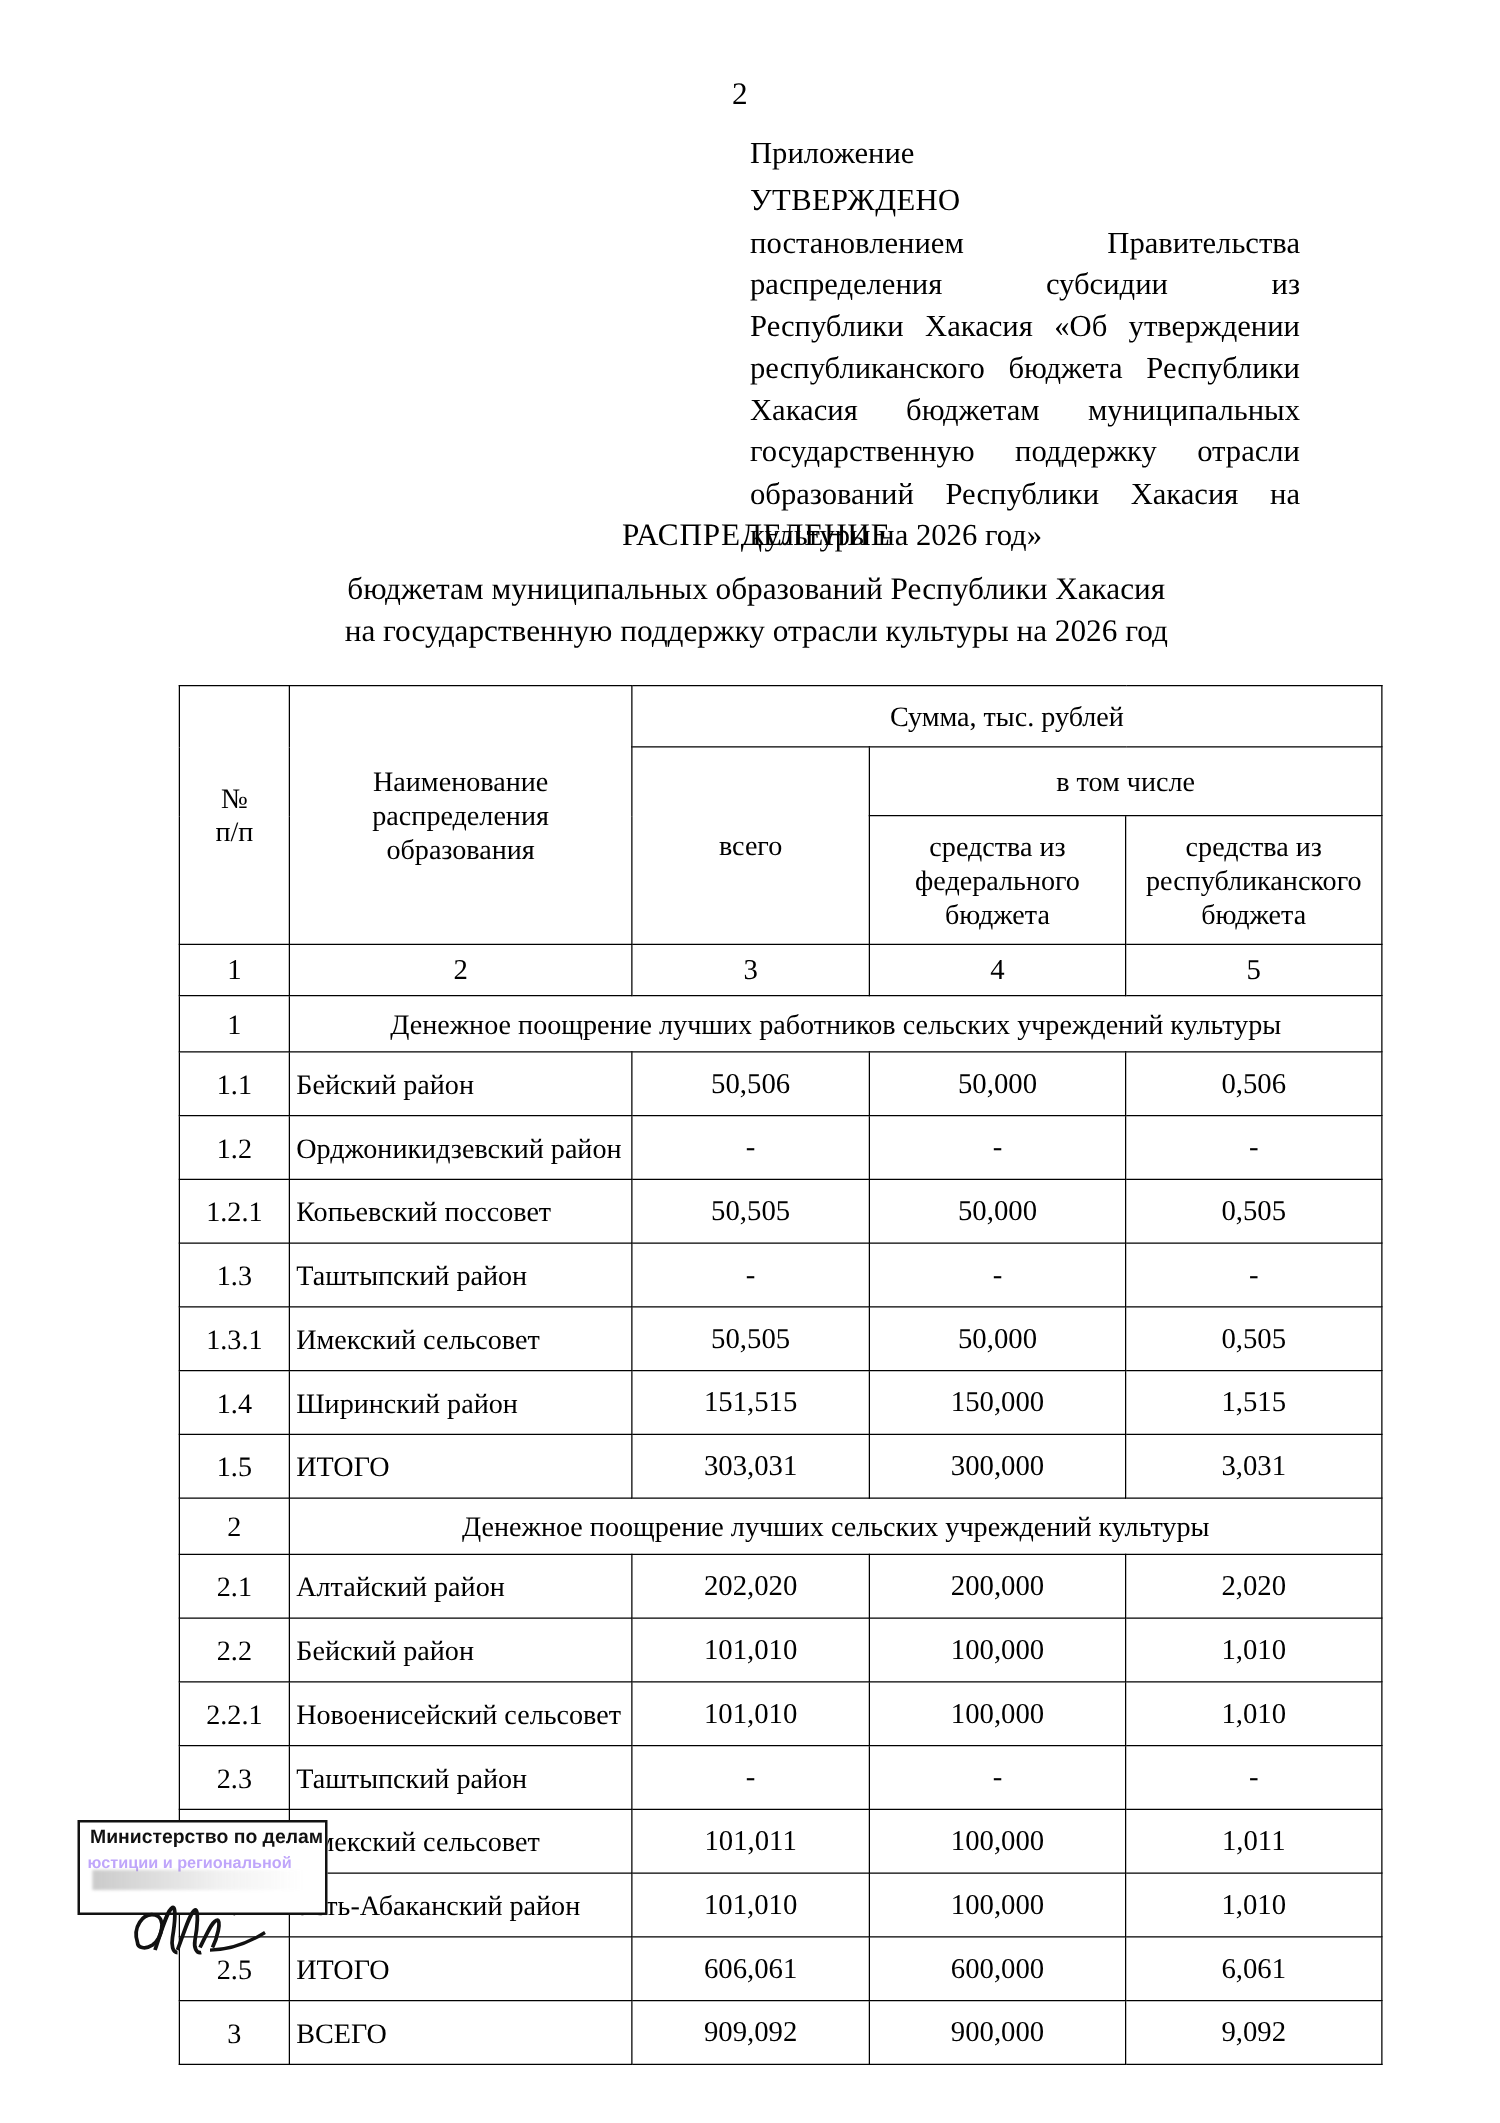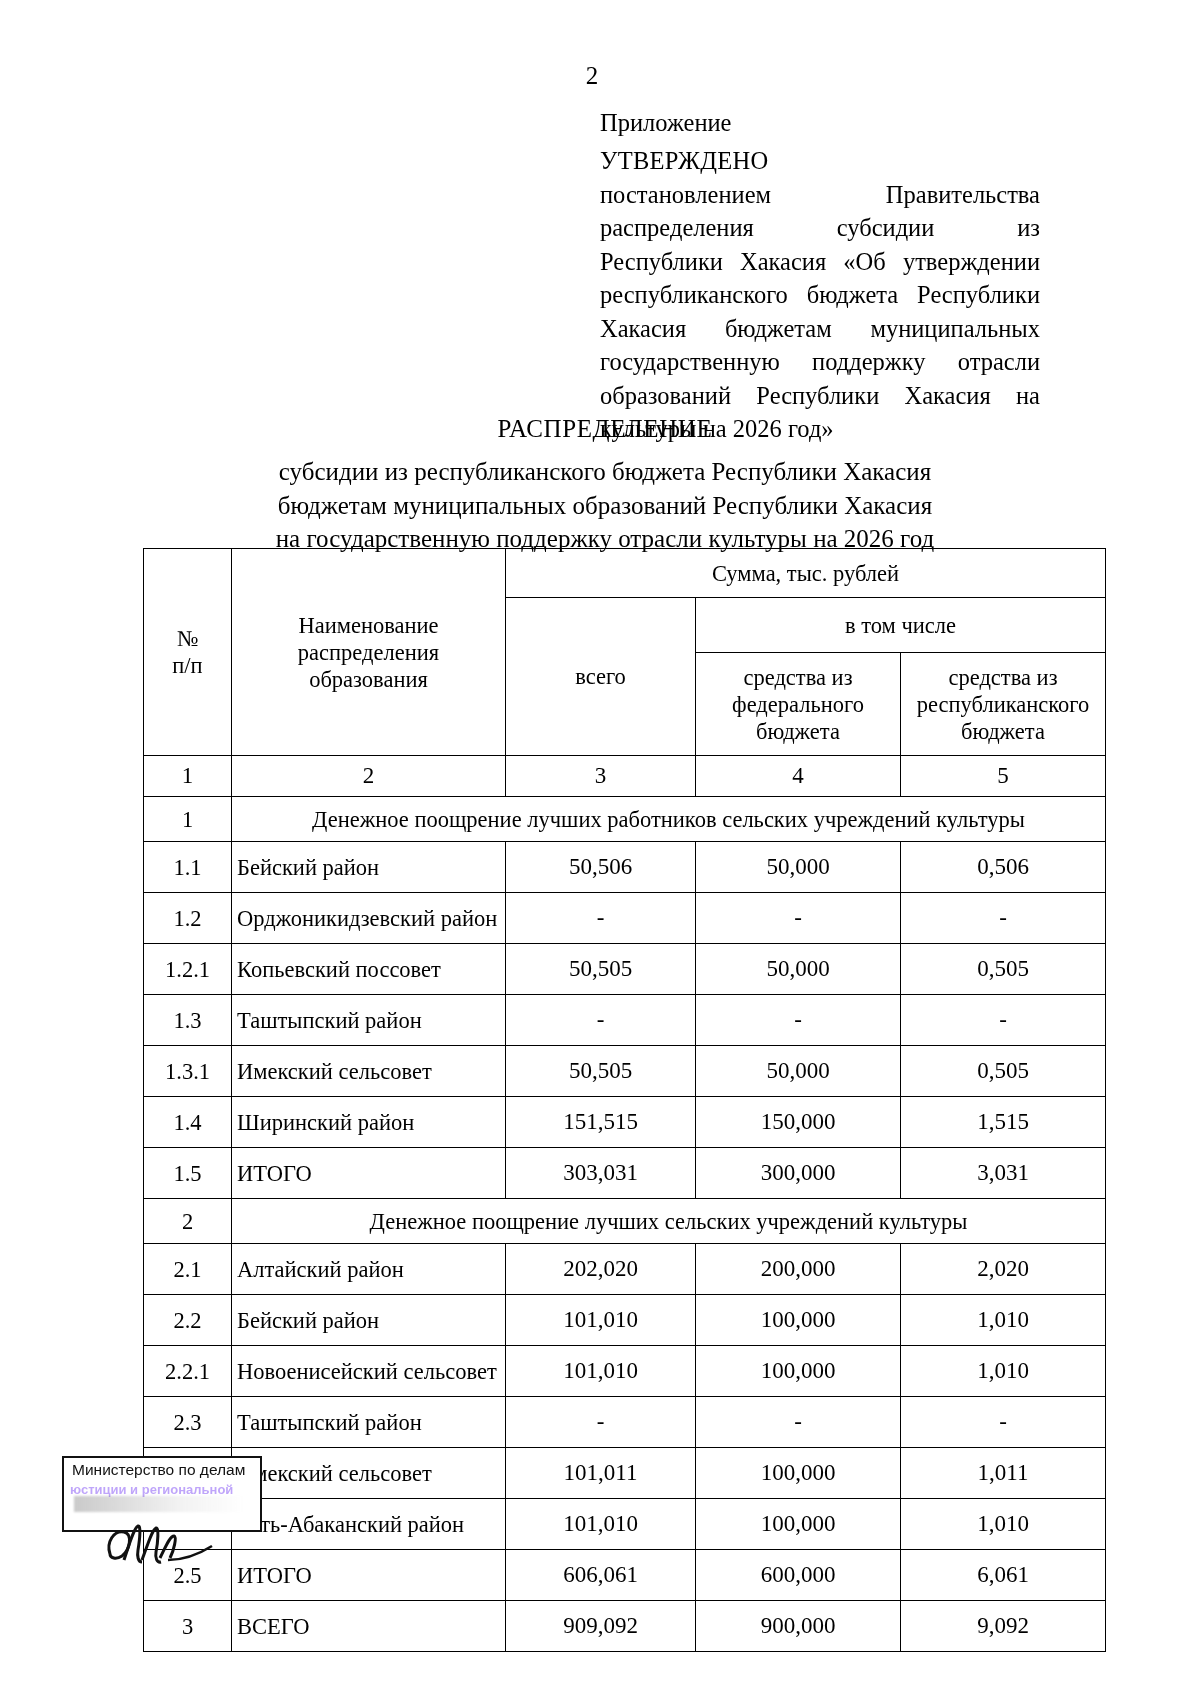--- a/index.html
+++ b/index.html
@@ -135,21 +135,21 @@
     border: 2px solid #111;
     background: #ffffff;
     overflow: hidden;
   }
   .stamp-l1 {
     position: absolute;
     top: 3px;
     left: 8px;
     font-family: "Liberation Sans", "DejaVu Sans", sans-serif;
     font-size: 15.5px;
-    font-weight: 400;
+    font-weight: 700;
     color: #111;
     white-space: nowrap;
   }
   .stamp-l2 {
     position: absolute;
     top: 24px;
     left: 6px;
     font-family: "Liberation Sans", "DejaVu Sans", sans-serif;
     font-size: 13px;
     font-weight: 700;
@@ -193,21 +193,20 @@
     <div class="approval-just">республиканского бюджета Республики</div>
     <div class="approval-just">Хакасия бюджетам муниципальных</div>
     <div class="approval-just">государственную поддержку отрасли</div>
     <div class="approval-just">образований Республики Хакасия на</div>
     <div class="approval-last">культуры на 2026 год»</div>
   </div>
 
   <div class="doc-title-wrap">
     <div class="doc-title-main">РАСПРЕДЕЛЕНИЕ</div>
     <div class="doc-subtitle">
-      <div>субсидии из республиканского бюджета Республики Хакасия</div>
       <div>бюджетам муниципальных образований Республики Хакасия</div>
       <div>на государственную поддержку отрасли культуры на 2026 год</div>
     </div>
   </div>
 
   <div class="table-wrap">
     <table class="dist">
       <colgroup>
         <col class="col-no">
         <col class="col-name">

